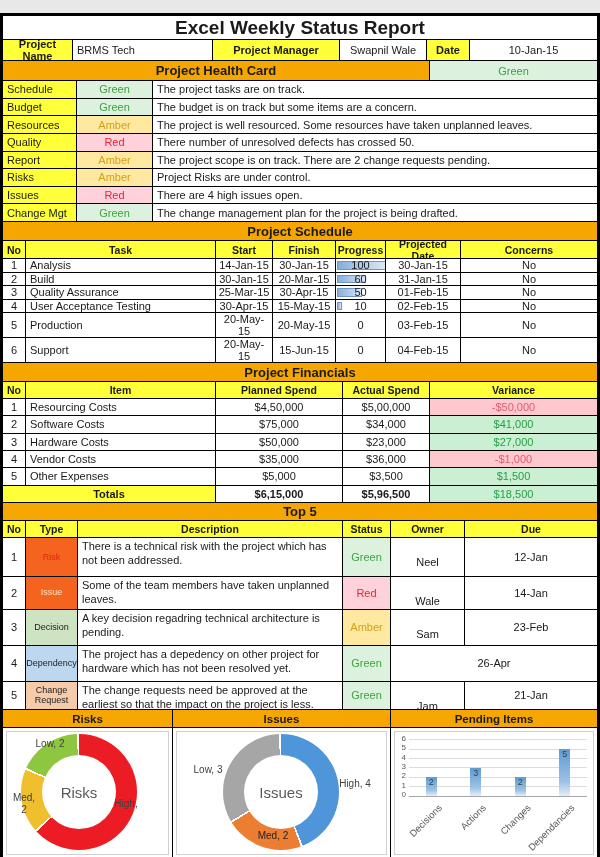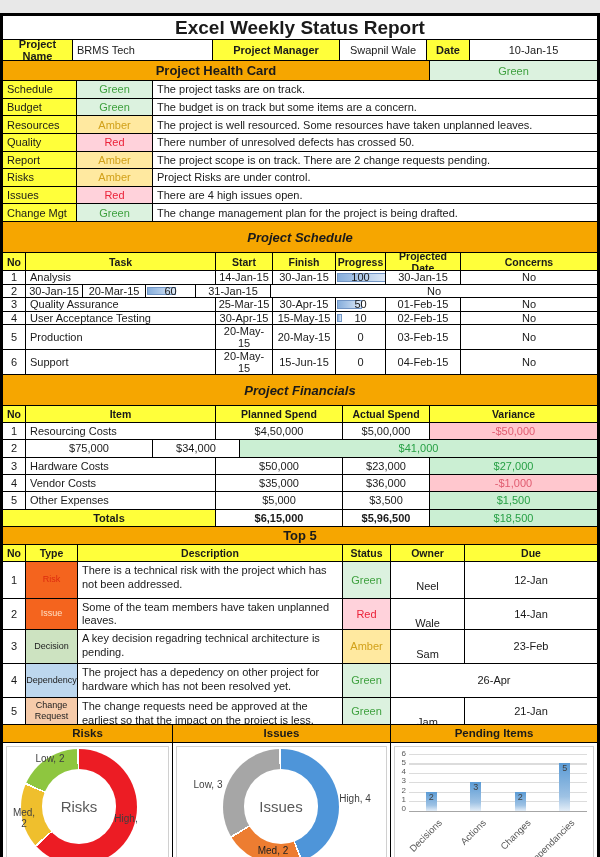--- a/index.html
+++ b/index.html
@@ -17,21 +17,21 @@
   .title-row{height:24px;align-items:center;justify-content:center;}
   .title{font-size:19px;font-weight:bold;}
   .info-row{height:21px;}
   .w-pnl{width:70px}.w-pnv{width:140px}.w-pml{width:127px}.w-pmv{width:87px}.w-dl{width:43px}
   .bar-row{height:20px;}
   .w-hbar{width:427px;}
   .w-last{flex:1 1 auto;}
   .health-body{height:141px;display:flex;flex-direction:column;flex:0 0 auto;}
   .h-row{flex:1;display:flex;border-bottom:1px solid #000;box-sizing:border-box;}
   .w-area{width:74px}.w-hstat{width:76px}
-  .sec-row{height:31px;font-style:italic;}
+  .sec-row{height:19px;}
   .head-row{height:18px;}
   .head-row .c,.fin-head .c,.t-head .c{font-weight:bold;font-size:10.5px;}
   .sched-body{height:104px;display:flex;flex-direction:column;flex:0 0 auto;}
   .s-row{flex:1;display:flex;border-bottom:1px solid #000;box-sizing:border-box;}
   .w-no{width:23px}.w-task{width:190px}.w-start{width:57px}.w-finish{width:63px}.w-prog{width:50px}.w-proj{width:75px}
   .fin-head{height:17px;}
   .fin-body{height:104px;display:flex;flex-direction:column;flex:0 0 auto;}
   .w-item{width:190px}.w-plan{width:127px}.w-act{width:87px}
   .w-totlabel{width:213px;}
   .t5-bar{height:18px;}
@@ -168,20 +168,21 @@
       <div class="c w-finish">30-Jan-15</div>
       <div class="c w-prog prog">
         <div class="pbar" style="width: 100%;"></div>
         <span class="pval">100</span>
       </div>
       <div class="c w-proj">30-Jan-15</div>
       <div class="c w-last">No</div>
     </div>
     <div class="s-row">
       <div class="c w-no">2</div>
+      <div class="c left w-task">Build</div>
       <div class="c w-start">30-Jan-15</div>
       <div class="c w-finish">20-Mar-15</div>
       <div class="c w-prog prog">
         <div class="pbar" style="width: 60%;"></div>
         <span class="pval">60</span>
       </div>
       <div class="c w-proj">31-Jan-15</div>
       <div class="c w-last">No</div>
     </div>
     <div class="s-row">
@@ -247,20 +248,21 @@
   <div class="fin-body">
     <div class="s-row">
       <div class="c w-no">1</div>
       <div class="c left w-item">Resourcing Costs</div>
       <div class="c w-plan">$4,50,000</div>
       <div class="c w-act">$5,00,000</div>
       <div class="c w-last" style="background: rgb(255, 199, 206); color: rgb(224, 92, 112);">-$50,000</div>
     </div>
     <div class="s-row">
       <div class="c w-no">2</div>
+      <div class="c left w-item">Software Costs</div>
       <div class="c w-plan">$75,000</div>
       <div class="c w-act">$34,000</div>
       <div class="c w-last" style="background: rgb(203, 239, 211); color: rgb(39, 160, 69);">$41,000</div>
     </div>
     <div class="s-row">
       <div class="c w-no">3</div>
       <div class="c left w-item">Hardware Costs</div>
       <div class="c w-plan">$50,000</div>
       <div class="c w-act">$23,000</div>
       <div class="c w-last" style="background: rgb(203, 239, 211); color: rgb(39, 160, 69);">$27,000</div>

